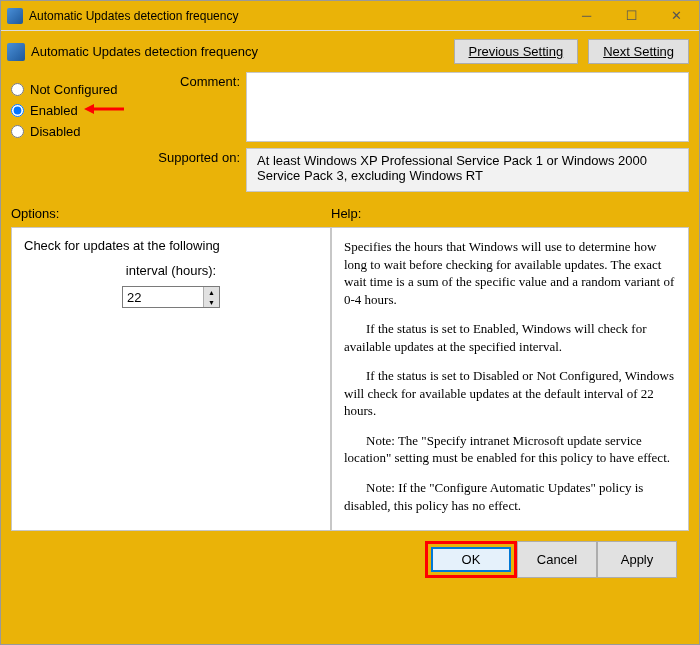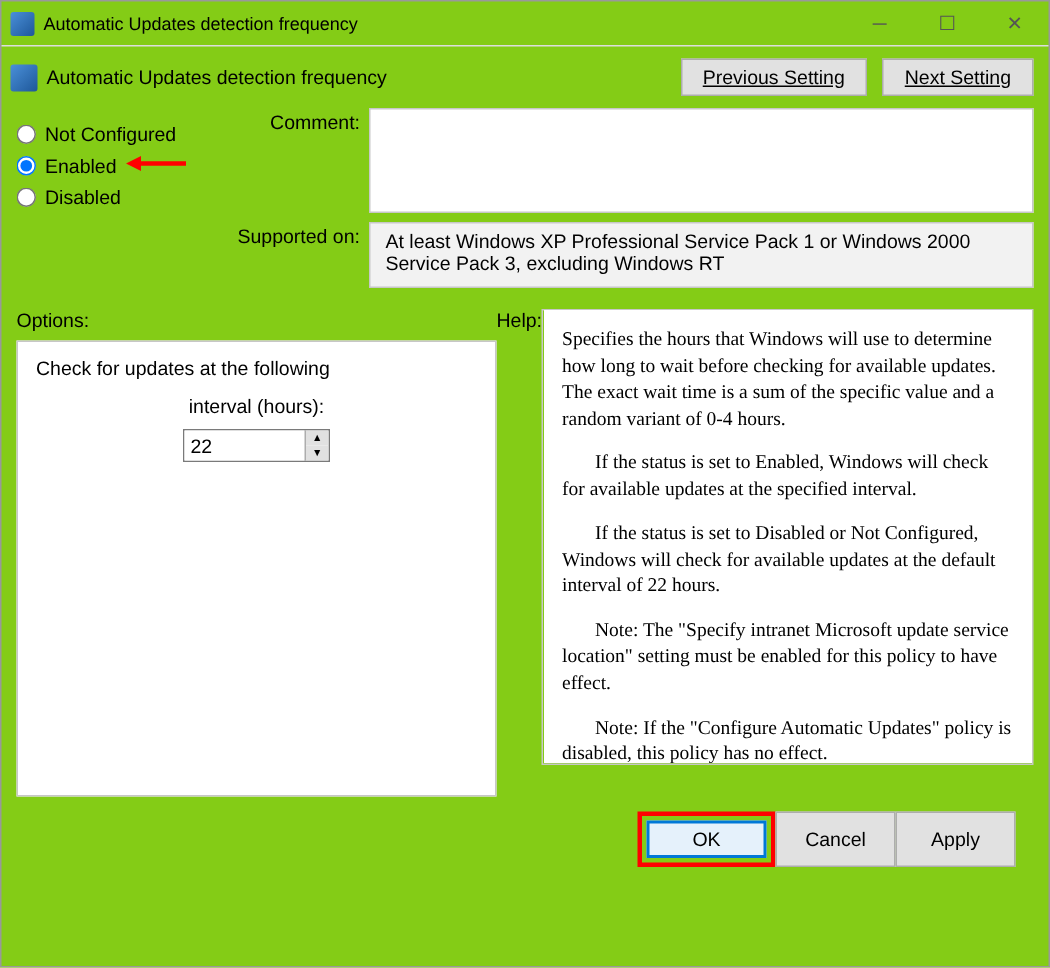--- a/index.html
+++ b/index.html
@@ -1,17 +1,17 @@
 <!DOCTYPE html>
 <html><head>
 <meta charset="utf-8">
 <style>
   * { box-sizing: border-box; font-family: "Segoe UI", Tahoma, sans-serif; font-size: 13px; }
   body { margin: 0; background: #fff; color: #000; }
-  .window { width: 700px; height: 645px; border: 1px solid #999; background: #84cc16; display: flex; flex-direction: column; }
+  .window { width: 700px; height: 645px; border: 1px solid #999; background: #eab308; display: flex; flex-direction: column; }
   .titlebar { height: 30px; display: flex; align-items: center; border-bottom: 1px solid #ddd; }
   .titlebar .icon { width: 16px; height: 16px; margin: 0 6px; background: linear-gradient(135deg,#4a90d9,#1e5799); border-radius: 2px; }
   .titlebar .title { flex: 1; font-size: 12px; }
   .tb-btn { width: 45px; height: 30px; display: flex; align-items: center; justify-content: center; color: #555; }
   .header-row { display: flex; align-items: center; padding: 8px 10px 4px 6px; }
   .header-row .icon2 { width: 18px; height: 18px; margin-right: 6px; background: linear-gradient(135deg,#4a90d9,#1e5799); border-radius: 2px; }
   .header-row .label { flex: 1; font-size: 13px; }
   .nav-btns { display: flex; gap: 10px; margin-left: auto; text-decoration: underline; }
   button.win { background: #e1e1e1; border: 1px solid #adadad; padding: 4px 14px; font-size: 13px; min-width: 80px; }
   .body { padding: 4px 10px 0 10px; display: flex; flex-direction: column; flex: 1; }
@@ -21,21 +21,21 @@
   .radio-item input { margin: 0; }
   .arrow { display: inline-block; vertical-align: middle; }
   .right-col { flex: 1; }
   .field-row { display: flex; margin-bottom: 6px; }
   .field-label { width: 90px; text-align: right; padding-right: 6px; padding-top: 2px; }
   textarea.comment { flex: 1; height: 70px; border: 1px solid #c7c7c7; resize: none; background: #fff; }
   .supported { flex: 1; border: 1px solid #c7c7c7; background: #f2f2f2; padding: 4px 10px; height: 44px; font-size: 13px; }
   .sections { display: flex; margin-top: 8px; }
   .sec-label { margin-bottom: 6px; }
   .options-col { width: 320px; display: flex; flex-direction: column; }
-  .help-col { flex: 1; display: flex; }
+  .help-col { flex: 1; display: flex; flex-direction: column; }
   .panel { border: 1px solid #c7c7c7; background: #fff; padding: 10px 12px; height: 304px; overflow: auto; }
   .opt-line { margin-bottom: 10px; }
   .interval-row { display: flex; align-items: center; gap: 8px; flex-direction: column; }
   .spinner { display: flex; align-items: stretch; border: 1px solid #7a7a7a; height: 22px; }
   .spinner input { border: none; width: 80px; padding: 0 4px; }
   .spin-btns { display: flex; flex-direction: column; border-left: 1px solid #adadad; width: 16px; }
   .spin-btns div { flex: 1; font-size: 7px; display: flex; align-items: center; justify-content: center; background: #e1e1e1; }
   .help-text p { margin: 0 0 12px 0; line-height: 1.35; font-family: Liberation Serif, serif; }
   .help-text .indent { text-indent: 22px; }
   .footer { display: flex; justify-content: flex-end; padding: 10px 12px; }

